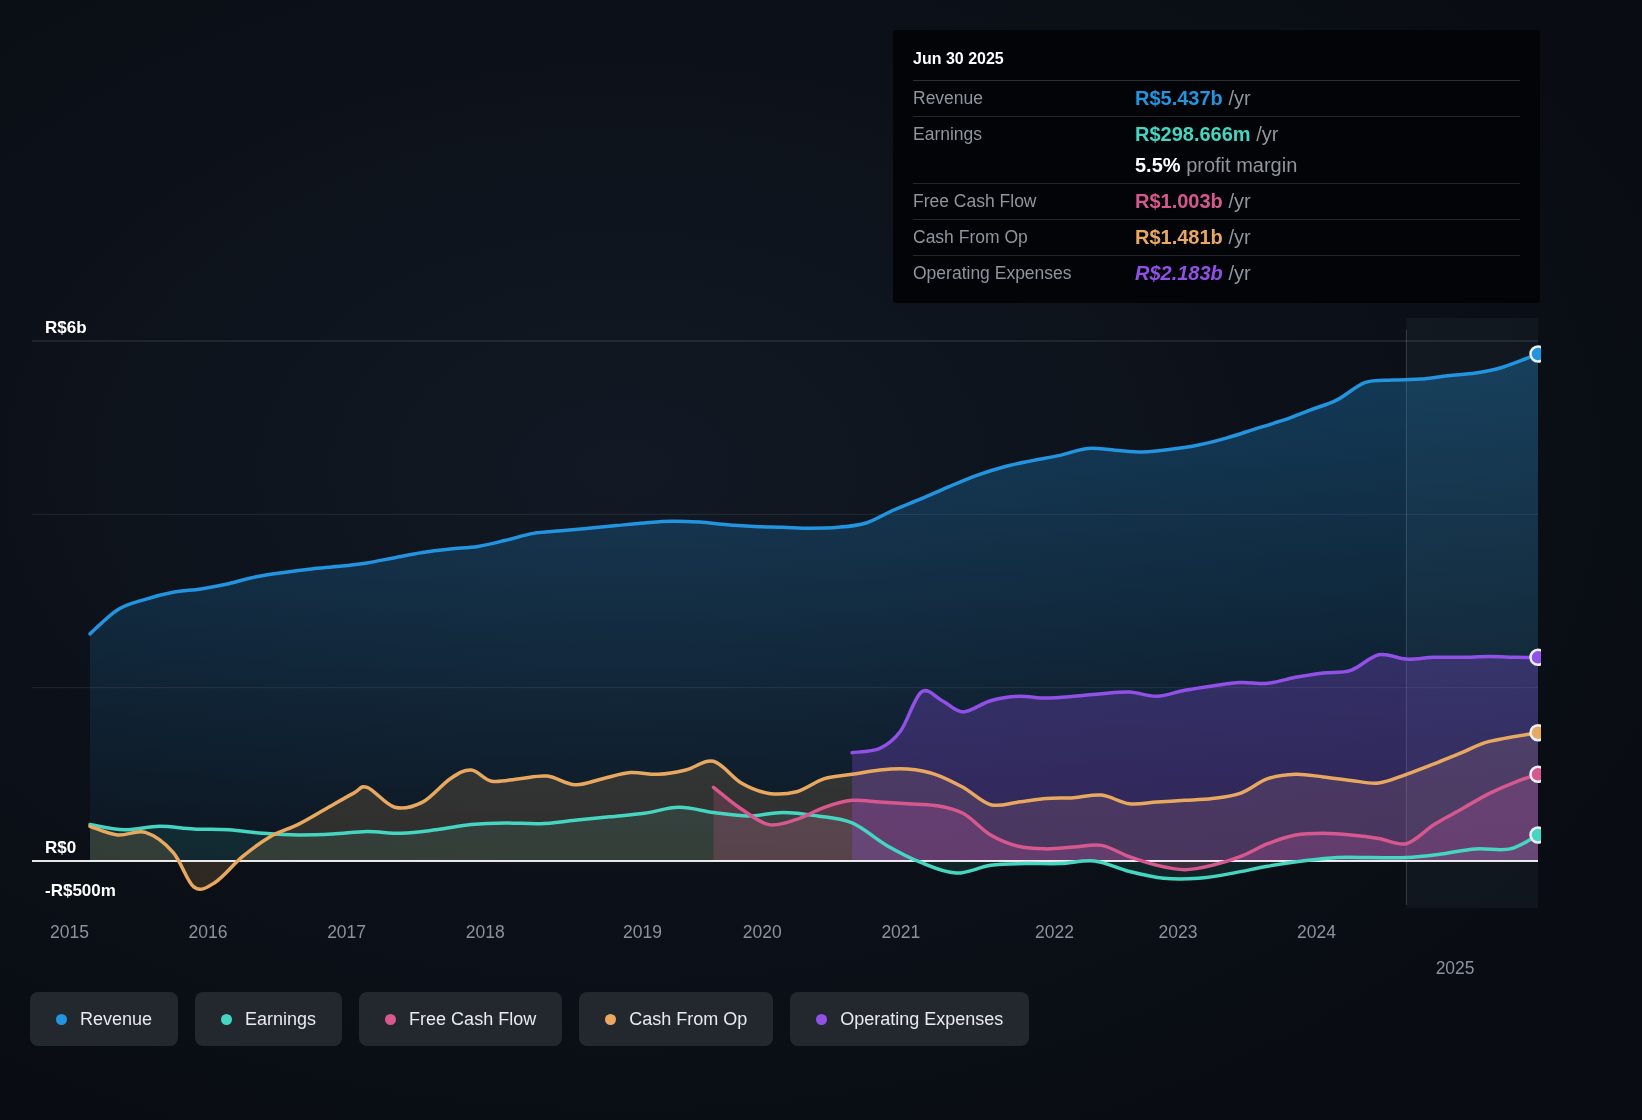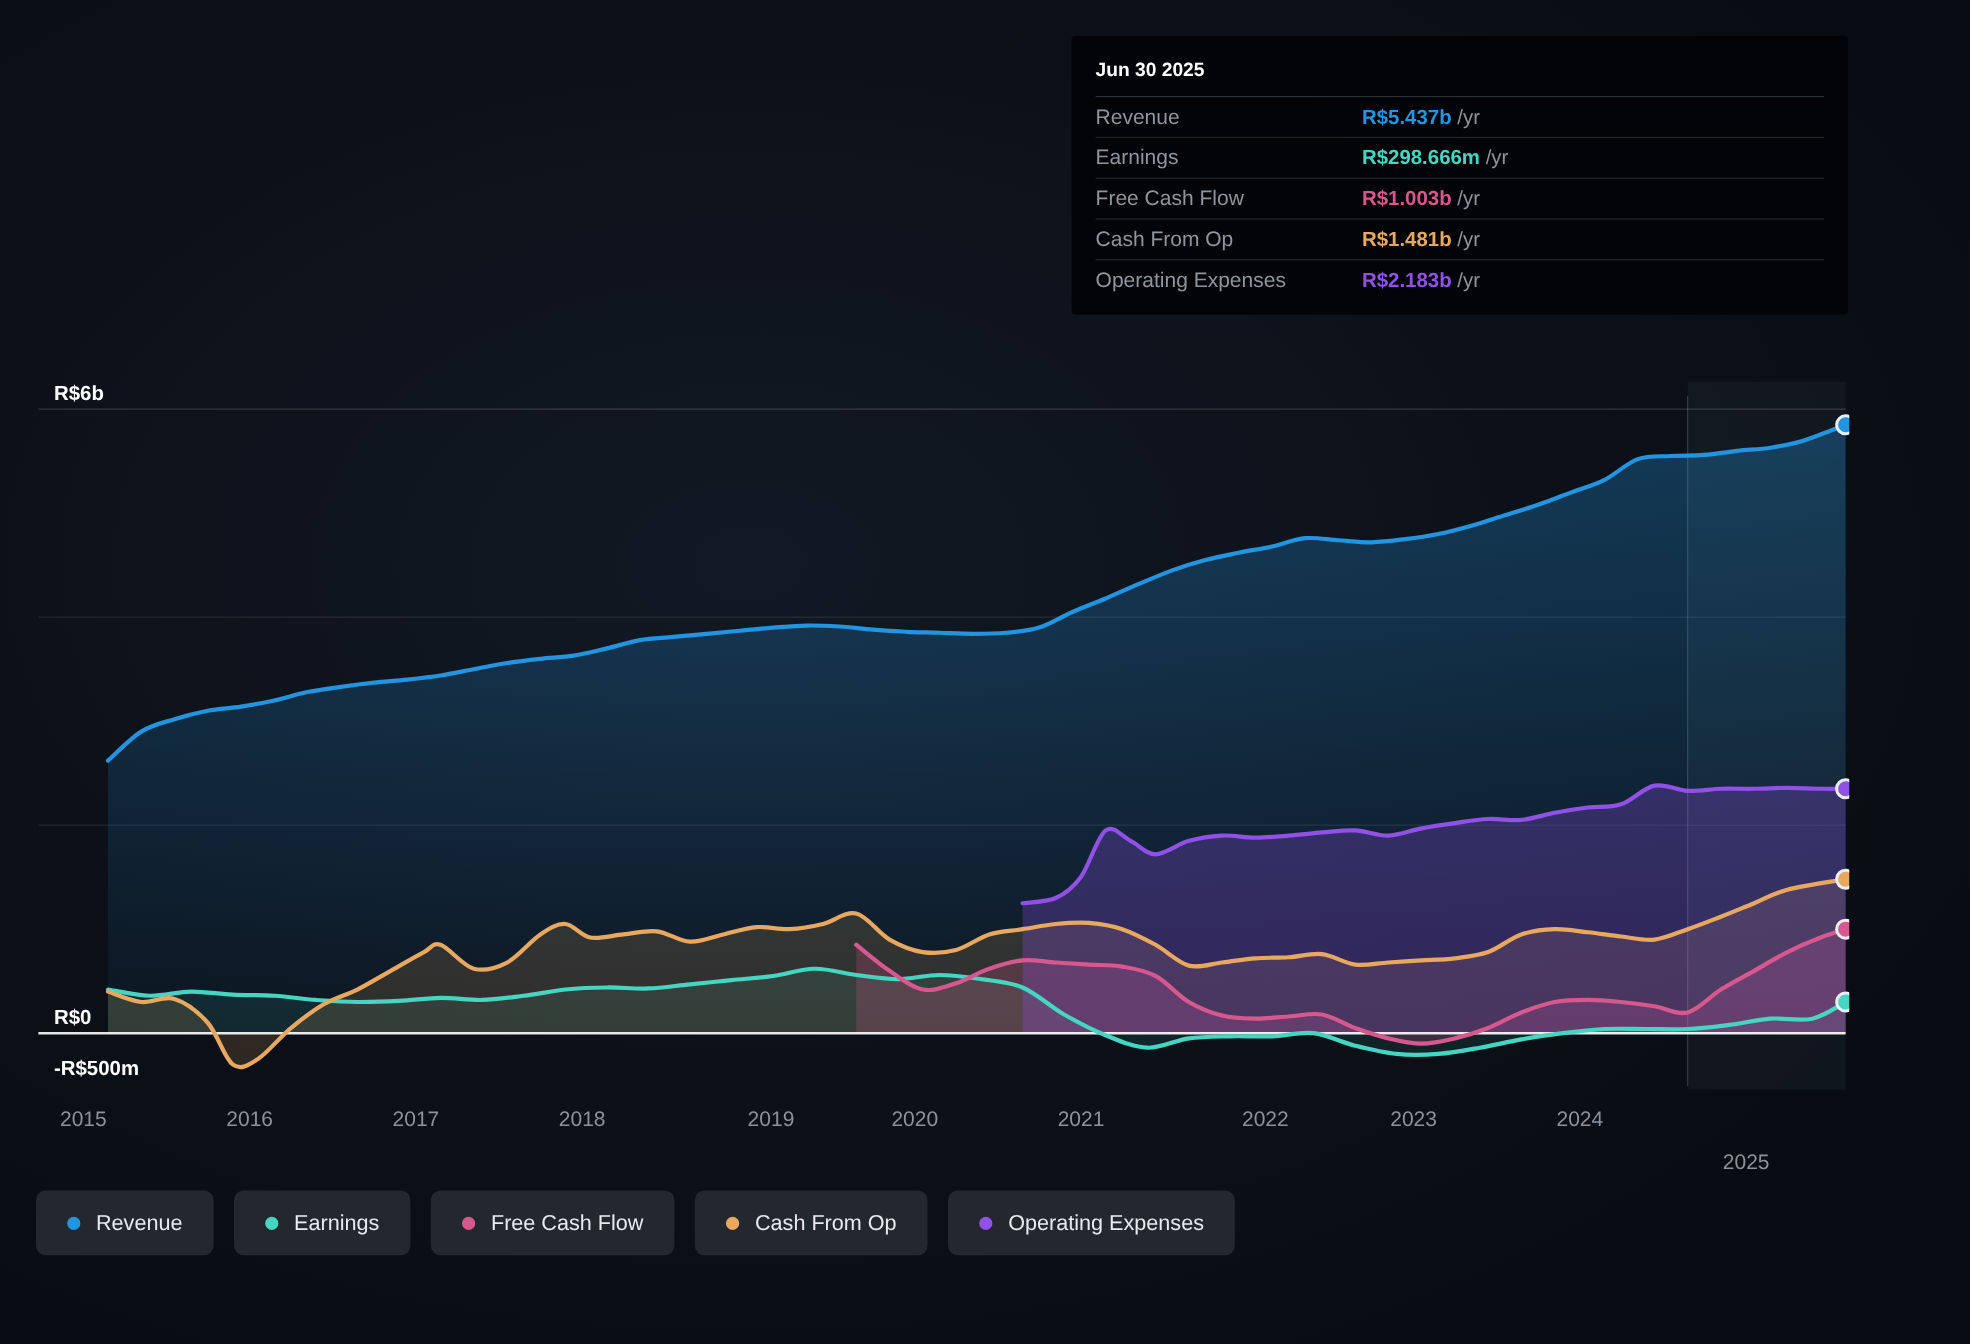--- a/index.html
+++ b/index.html
@@ -17,21 +17,21 @@
     background:rgba(2,4,7,0.96);border-radius:3px;padding:12px 20px 12px 20px;z-index:5;
   }
   .ttitle{
     color:#ffffff;font-size:16px;font-weight:700;padding:8px 0 12px 0;
     border-bottom:1px solid #2a2e35;
   }
   .trow{display:flex;align-items:center;padding:6px 0;border-top:1px solid #22262c;}
   .trow:first-child{border-top:none;}
   .trow.sub{border-top:none;padding-top:2px;}
   .tlabel{flex:0 0 222px;color:#8f959d;font-size:17.5px;}
-  .tvalue{font-size:17px;font-weight:700;}
+  .tvalue{font-size:20px;font-weight:700;}
   .tvalue b{font-weight:700;}
   .tsuffix{color:#8f959d;font-weight:400;}
   
   .ylab{position:absolute;left:45px;color:#ffffff;font-weight:700;font-size:17px;z-index:2;}
   .xlab{position:absolute;width:80px;text-align:left;color:#8b929b;font-size:17.5px;top:922px;z-index:2;}
   
   #legend{position:absolute;left:30px;top:992px;display:flex;gap:17px;z-index:3;}
   .pill{
     display:inline-flex;align-items:center;height:54px;padding:0 26px;border-radius:8px;
     background:#23272e;color:#e8eaed;font-size:18px;cursor:pointer;
@@ -101,31 +101,35 @@
     <div class="ttitle">Jun 30 2025</div>
     <div id="tooltip-rows">
         <div class="trow">
           <span class="tlabel">Revenue</span>
           <span class="tvalue"><b style="color: rgb(35, 148, 223);">R$5.437b</b><span class="tsuffix"> /yr</span></span>
         </div>
         <div class="trow">
           <span class="tlabel">Earnings</span>
           <span class="tvalue"><b style="color: rgb(69, 213, 193);">R$298.666m</b><span class="tsuffix"> /yr</span></span>
         </div>
+        <div class="trow sub">
+          <span class="tlabel"></span>
+          <span class="tvalue"><b style="color: rgb(255, 255, 255);">5.5%</b><span class="tsuffix"> profit margin</span></span>
+        </div>
         <div class="trow">
           <span class="tlabel">Free Cash Flow</span>
           <span class="tvalue"><b style="color: rgb(214, 88, 143);">R$1.003b</b><span class="tsuffix"> /yr</span></span>
         </div>
         <div class="trow">
           <span class="tlabel">Cash From Op</span>
           <span class="tvalue"><b style="color: rgb(233, 168, 96);">R$1.481b</b><span class="tsuffix"> /yr</span></span>
         </div>
         <div class="trow">
           <span class="tlabel">Operating Expenses</span>
-          <span class="tvalue"><b style="color: rgb(145, 80, 230);">R$2.183b</b><span class="tsuffix"> /yr</span></span>
+          <span class="tvalue"><b style="color: rgb(145, 80, 230); font-style: italic;">R$2.183b</b><span class="tsuffix"> /yr</span></span>
         </div>
       </div>
   </div>
 
   <div id="legend">
       <div class="pill">
         <span class="dot" style="background: rgb(35, 148, 223);"></span>
         <span>Revenue</span>
       </div>
       <div class="pill">

